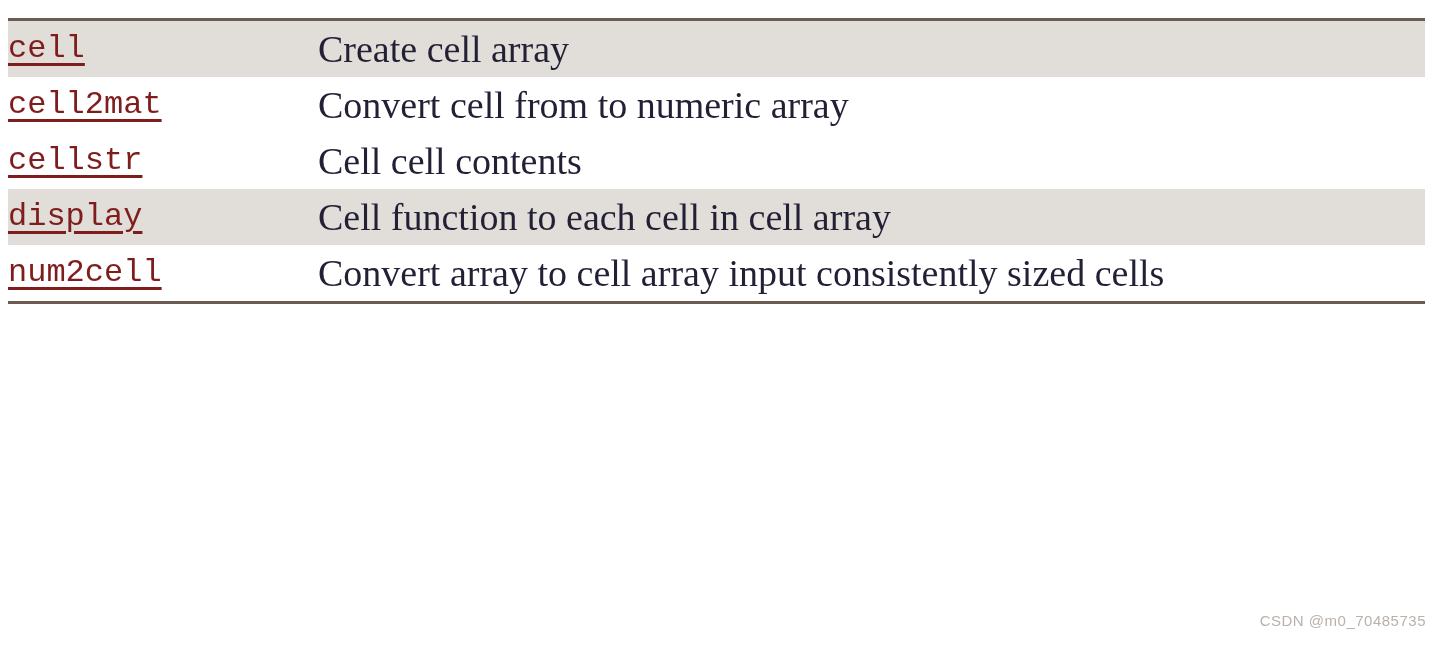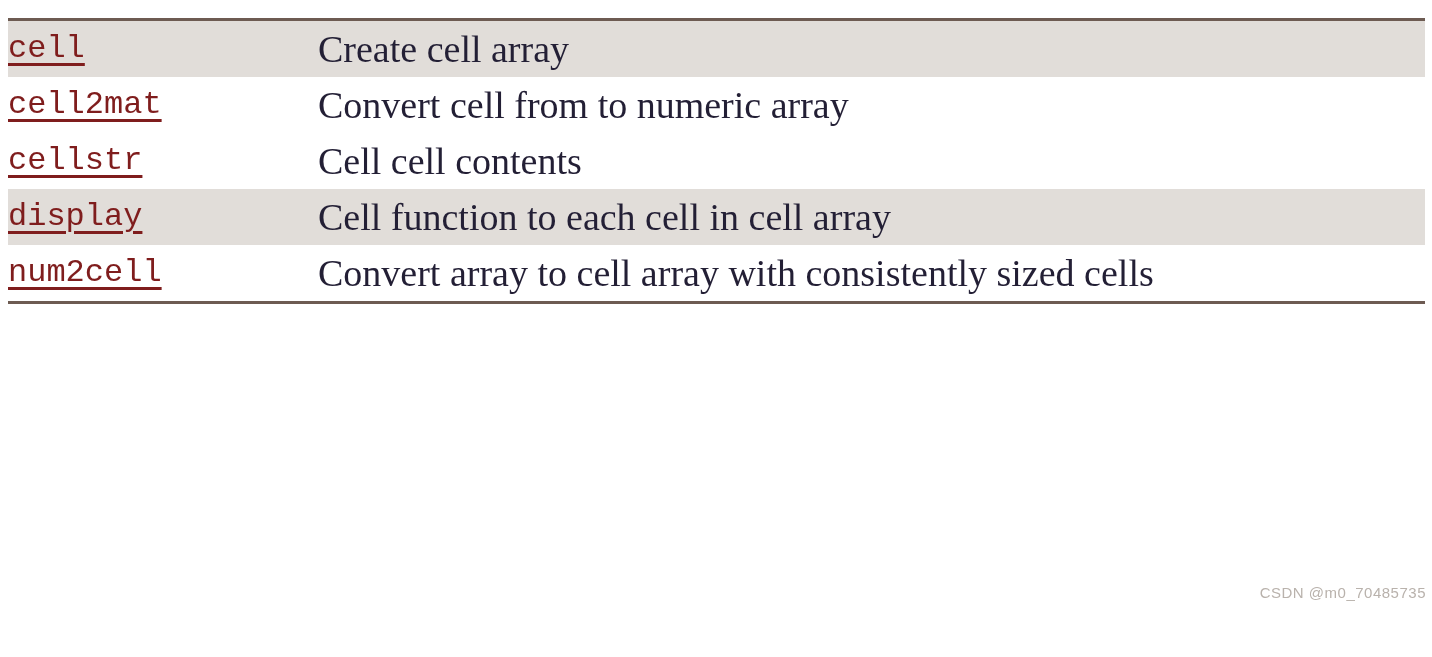--- a/index.html
+++ b/index.html
@@ -65,21 +65,21 @@
     font-size: 38px;
     line-height: 1;
     color: #231f35;
     white-space: nowrap;
     display: inline-block;
   }
 
   #watermark {
     position: absolute;
     right: 6px;
-    top: 584px;
+    top: 612px;
     font-family: "Liberation Sans", sans-serif;
     font-size: 15px;
     letter-spacing: 0.5px;
     color: #b9b2ac;
     white-space: nowrap;
     user-select: none;
   }
 </style>
 </head>
 <body>
@@ -126,21 +126,21 @@
 
 
 
 
 
     <tr class="row-plain">
       <td class="col-name">
         <a class="fn-link" href="#">num2cell</a>
       </td>
       <td class="col-desc">
-        <span class="fn-desc">Convert array to cell array with consistently sized cells</span>
+        <span class="fn-desc">Convert array to cell array input consistently sized cells</span>
       </td>
     </tr>
 
 
   </tbody>
 </table>
 
 <div id="watermark">CSDN @m0_70485735</div>
 
 </body></html>

